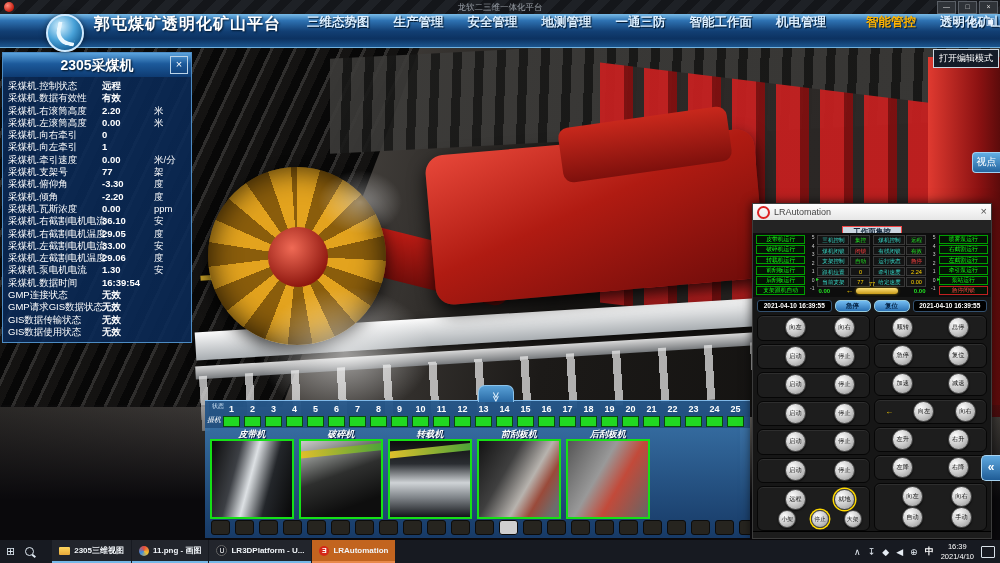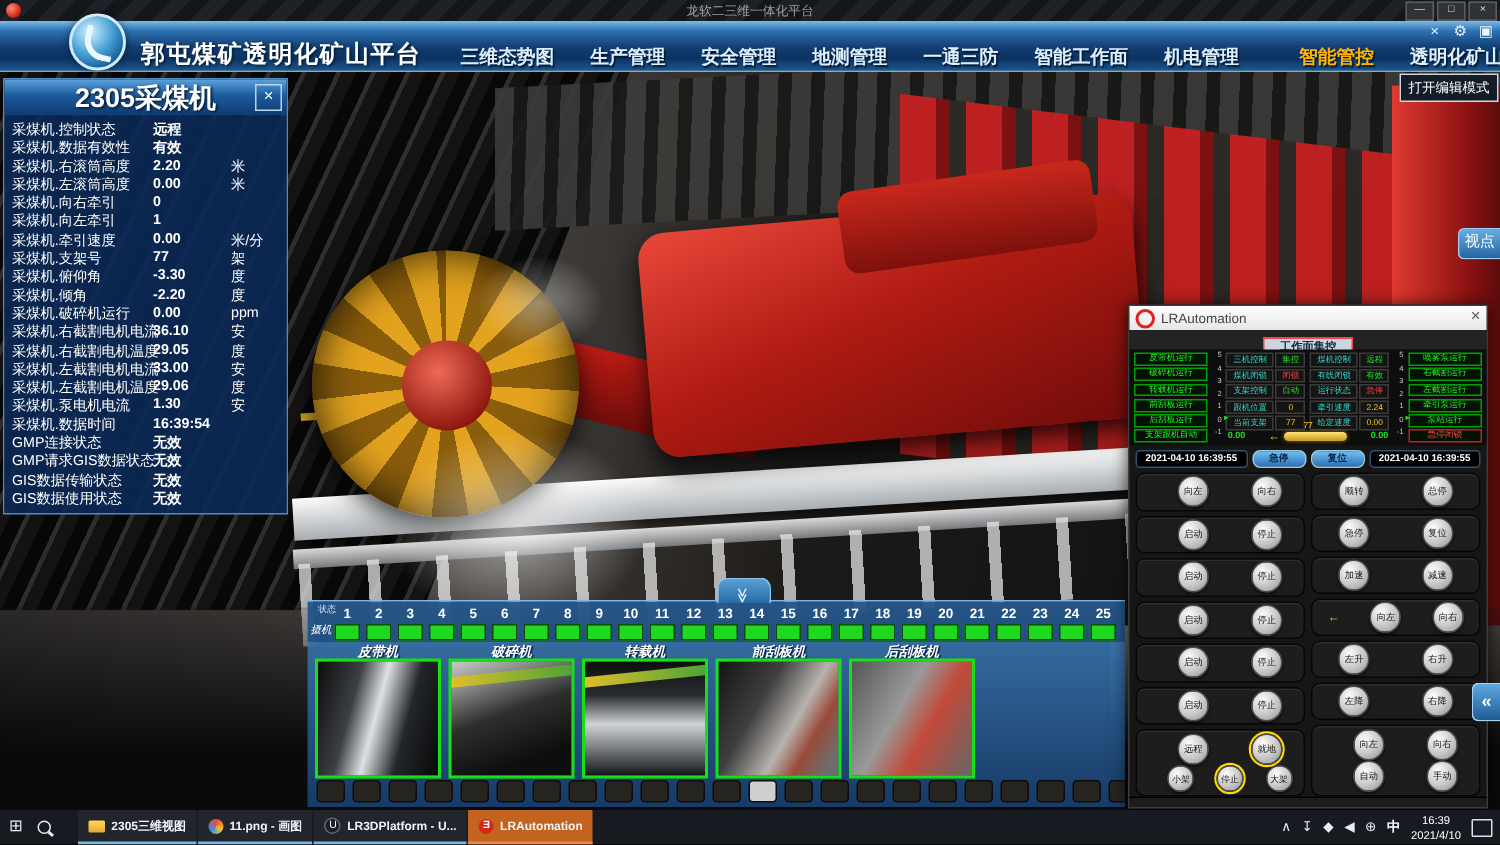--- a/index.html
+++ b/index.html
@@ -10,21 +10,21 @@
     background:repeating-linear-gradient(135deg,#14161a 0 9px,#1e2126 9px 18px);}
   .tb-logo{position:absolute;left:4px;top:2px;width:10px;height:10px;border-radius:50%;
     background:radial-gradient(circle at 35% 35%,#ff8a7a,#c81e10 70%);}
   .tb-title{position:absolute;left:0;right:0;top:2px;text-align:center;font-size:8.5px;color:#9aa0a8;}
   .win-controls{position:absolute;right:2px;top:1px;display:flex;gap:2px;}
   .win-btn{width:17px;height:11px;background:#2f3338;border:1px solid #5a5f66;color:#ddd;
     font-size:7px;line-height:10px;text-align:center;}
   
   .navbar{position:absolute;top:14px;left:0;width:1000px;height:33px;z-index:9;
     background:linear-gradient(180deg,#79bce8 0%,#2e72b2 20%,#123f74 52%,#0c3261 75%,#1c568f 100%);
-    border-bottom:1px solid #6fb0dd;display:flex;align-items:flex-end;}
+    border-bottom:1px solid #6fb0dd;display:flex;align-items:flex-start;}
   .brand-logo{position:relative;margin-left:46px;width:34px;height:34px;border-radius:50%;flex:0 0 auto;
     background:radial-gradient(circle at 35% 30%,#d8f2ff,#49a2d8 45%,#0b4f86 85%);
     border:2px solid #cfeaff;box-shadow:0 0 6px #0008;}
   .brand-logo::after{content:"";position:absolute;left:8px;top:7px;width:16px;height:18px;
     border-left:4px solid #eaf8ff;border-bottom:4px solid #eaf8ff;border-radius:0 0 0 14px;transform:rotate(12deg);}
   .brand{margin-left:10px;font-size:16px;font-weight:bold;letter-spacing:1px;color:#fff;
     text-shadow:1px 1px 2px #03182e;white-space:nowrap;}
   .nav-items{display:flex;gap:24px;margin-left:26px;white-space:nowrap;}
   .nav-item{font-size:12.5px;font-weight:bold;color:#dcefff;text-shadow:1px 1px 1px #02162b;cursor:pointer;}
   .nav-item.active{color:#ffb400;margin-left:16px;}
@@ -73,21 +73,21 @@
     background:linear-gradient(#fbfbfb,#a8adb1);box-shadow:0 3px 8px #0009;}
   .conveyor2{left:195px;top:302px;width:575px;height:13px;transform:rotate(-3.5deg);
     background:linear-gradient(#d8d8d8,#76797c);}
   .posts{left:200px;top:312px;width:560px;height:55px;transform:rotate(-3.5deg);opacity:.8;
     background:repeating-linear-gradient(90deg,rgba(235,235,235,.9) 0 8px,rgba(0,0,0,0) 8px 46px);}
   .floor{left:0;top:358px;width:1000px;height:135px;
     background:linear-gradient(180deg,rgba(20,19,23,.2),#0a090c 70%);}
   
   .sp{position:absolute;left:2px;top:52px;width:188px;z-index:6;border:1px solid #4d8cc4;}
   .sp-head{height:24px;background:linear-gradient(180deg,#5ba3dd,#1c5a9b 45%,#0e3b72);position:relative;}
-  .sp-title{text-align:center;font-size:18px;font-weight:bold;line-height:24px;text-shadow:1px 1px 2px #012;}
+  .sp-title{text-align:center;font-size:14px;font-weight:bold;line-height:24px;text-shadow:1px 1px 2px #012;}
   .sp-close{position:absolute;right:3px;top:3px;width:16px;height:16px;border:1px solid #bcd4e8;
     color:#fff;font-size:11px;line-height:14px;text-align:center;}
   .sp-body{background:rgba(10,42,88,.88);padding:3px 0 4px;}
   .sp-row{position:relative;height:12.3px;font-size:9.5px;}
   .sp-l{position:absolute;left:5px;white-space:nowrap;}
   .sp-v{position:absolute;left:99px;font-weight:bold;}
   .sp-u{position:absolute;left:151px;}
   
   .lra{position:absolute;left:752px;top:203px;width:238px;height:334px;z-index:7;
     background:#161616;border:1px solid #3c3c3c;box-shadow:0 0 10px #000b;}
@@ -307,21 +307,21 @@
           <span class="sp-l">采煤机.俯仰角</span>
           <span class="sp-v">-3.30</span>
           <span class="sp-u">度</span>
         </div>
         <div class="sp-row">
           <span class="sp-l">采煤机.倾角</span>
           <span class="sp-v">-2.20</span>
           <span class="sp-u">度</span>
         </div>
         <div class="sp-row">
-          <span class="sp-l">采煤机.破碎机运行</span>
+          <span class="sp-l">采煤机.瓦斯浓度</span>
           <span class="sp-v">0.00</span>
           <span class="sp-u">ppm</span>
         </div>
         <div class="sp-row">
           <span class="sp-l">采煤机.右截割电机电流</span>
           <span class="sp-v">36.10</span>
           <span class="sp-u">安</span>
         </div>
         <div class="sp-row">
           <span class="sp-l">采煤机.右截割电机温度</span>

